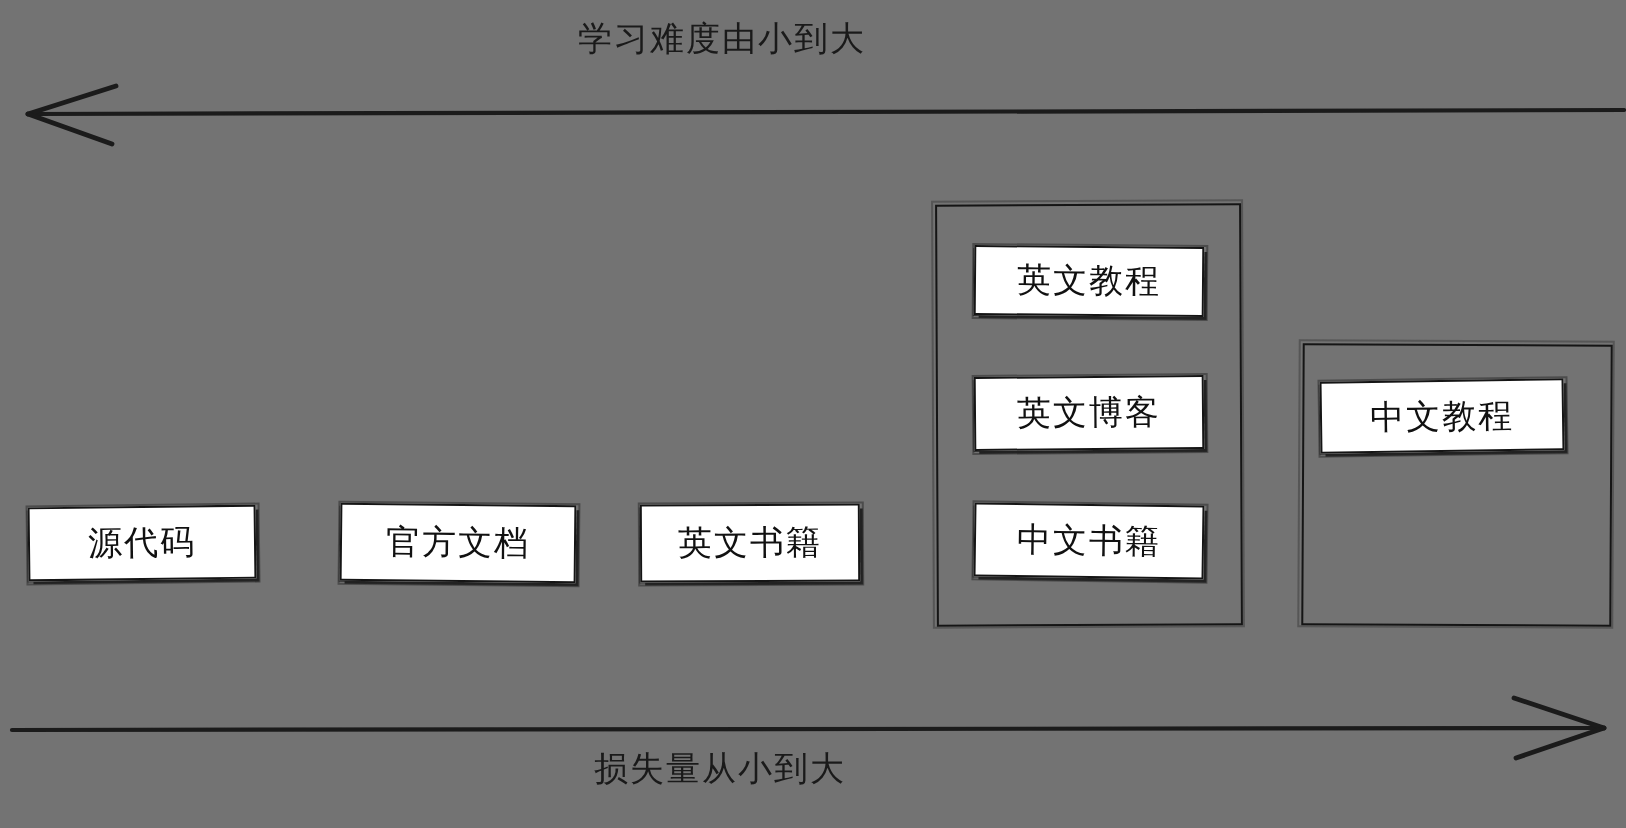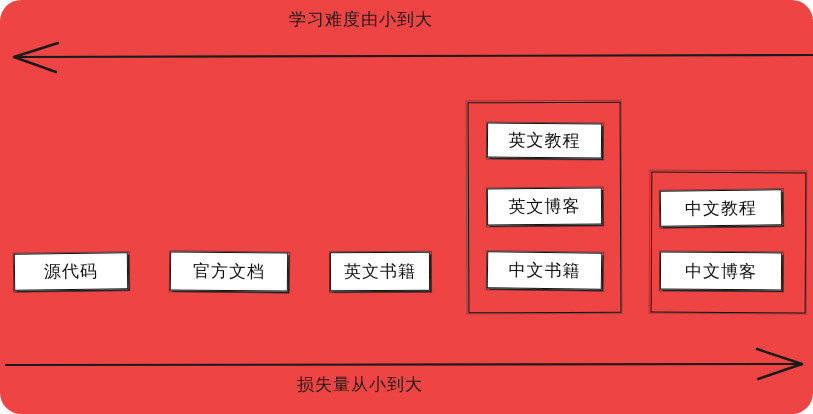--- a/index.html
+++ b/index.html
@@ -4,24 +4,23 @@
 <style>
   html, body {
     margin: 0;
     padding: 0;
     background: #ffffff;
   }
   #canvas {
     position: relative;
     width: 813px;
     height: 414px;
-    background: #ef4444;
+    background: #737373;
     overflow: hidden;
     font-family: "DejaVu Sans", "Liberation Sans", sans-serif;
-    border-radius: 21px;
   }
   .axis-label {
     position: absolute;
     font-size: 17px;
     color: #1a1a1a;
     letter-spacing: 1px;
     white-space: nowrap;
   }
   #label-top   { left: 289px; top: 8px; }
   #label-bottom{ left: 297px; top: 373px; }
@@ -54,21 +53,21 @@
     position: absolute;
     left: -2px; right: -3px; top: -2px; bottom: -3px;
     border: 1.1px solid #2c2c2c;
     opacity: .55;
     pointer-events: none;
   }
 
   
   #node-source      { left: 14px;  top: 253px; width: 114px; height: 37px; transform: rotate(-0.7deg); }
   #node-official    { left: 170px; top: 252px; width: 118px; height: 39px; transform: rotate(0.6deg); }
-  #node-en-book     { left: 330px; top: 252px; width: 100px; height: 39px; transform: rotate(-0.3deg); }
+  #node-en-book     { left: 320px; top: 252px; width: 110px; height: 39px; transform: rotate(-0.3deg); }
 
   #node-en-tutorial { left: 487px; top: 123px; width: 115px; height: 35px; transform: rotate(0.5deg); }
   #node-en-blog     { left: 487px; top: 188px; width: 115px; height: 37px; transform: rotate(-0.5deg); }
   #node-cn-book     { left: 487px; top: 252px; width: 115px; height: 37px; transform: rotate(0.8deg); }
 
   #node-cn-tutorial { left: 660px; top: 190px; width: 122px; height: 36px; transform: rotate(-0.8deg); }
   #node-cn-blog     { left: 660px; top: 252px; width: 122px; height: 38px; transform: rotate(0.4deg); }
 
   
   .group {
@@ -120,15 +119,14 @@
   <div class="node" id="node-en-tutorial">英文教程</div>
 
   <div class="node" id="node-en-blog">英文博客</div>
 
   <div class="node" id="node-cn-book">中文书籍</div>
 
   <div class="group" id="group-chinese"></div>
 
   <div class="node" id="node-cn-tutorial">中文教程</div>
 
-  <div class="node" id="node-cn-blog">中文博客</div>
 
 </div>
 
 </body></html>

